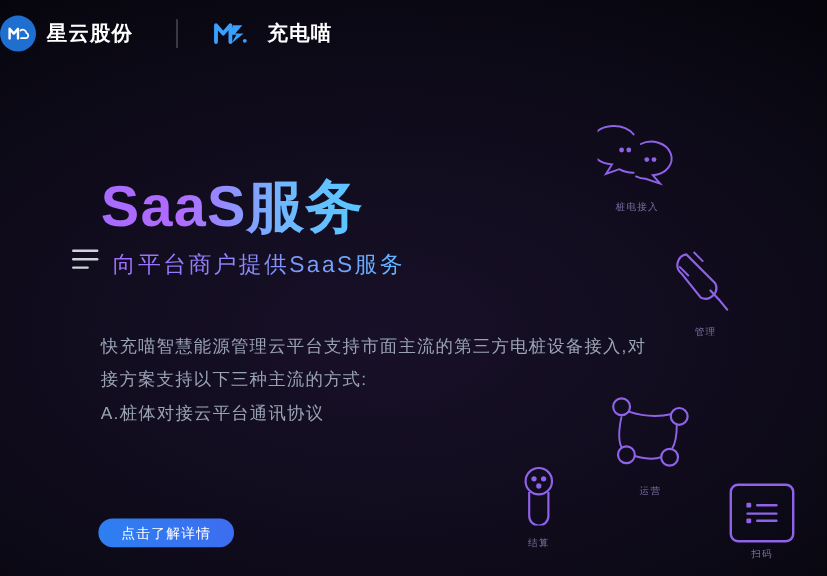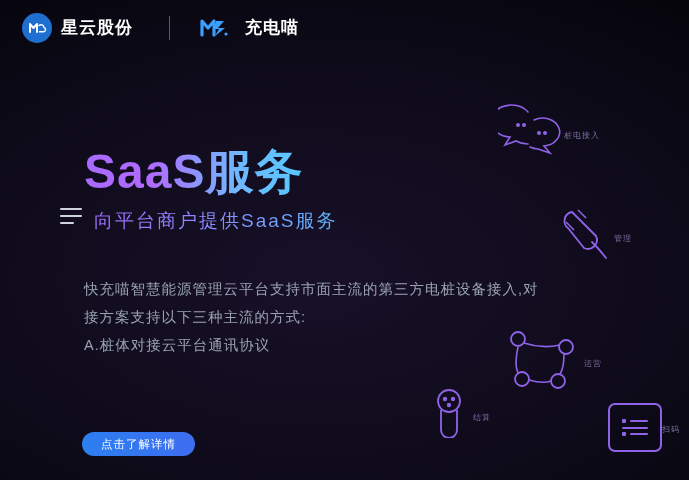--- a/index.html
+++ b/index.html
@@ -21,21 +21,20 @@
   }
 
   
   .header {
     position: absolute;
     top: 0; left: 0;
     width: 689px;
     height: 55px;
     display: flex;
     align-items: center;
-    padding-left: 22px;
     box-sizing: border-box;
   }
   .brand-mark {
     width: 30px;
     height: 30px;
     border-radius: 50%;
     background: #1f6fd0;
     display: flex;
     align-items: center;
     justify-content: center;
@@ -155,21 +154,21 @@
     cursor: pointer;
     padding: 0;
     font-family: "Liberation Sans", sans-serif;
     margin-top: 10px;
   }
 
   
   .glyph {
     position: absolute;
     display: flex;
-    flex-direction: row;
+    flex-direction: column;
     align-items: center;
   }
   .glyph .cap {
     margin-top: 4px;
     font-size: 8px;
     color: #7a6fa0;
     letter-spacing: 1px;
     white-space: nowrap;
   }
   .g-chat  { left: 498px; top: 104px; }

